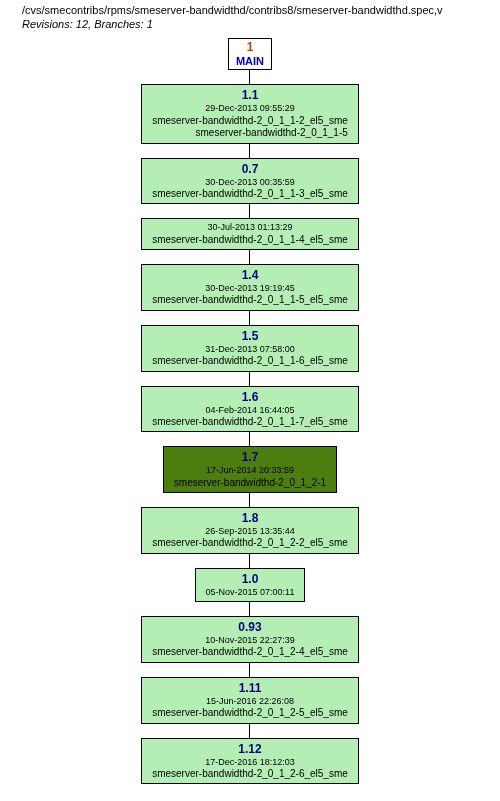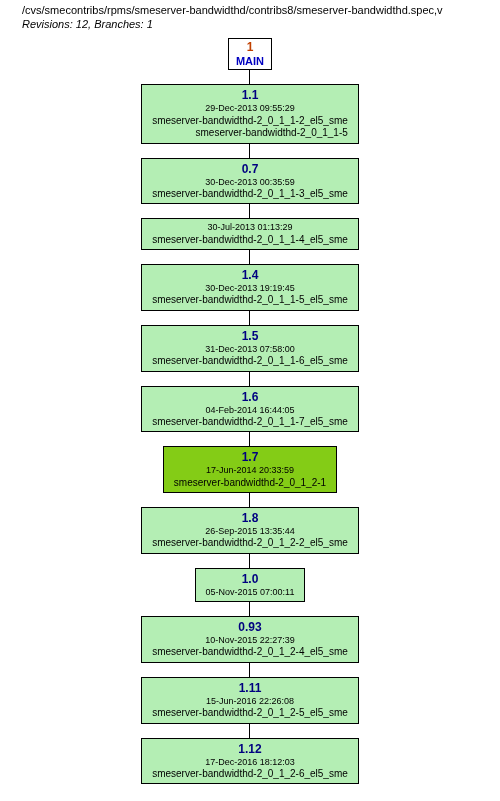--- a/index.html
+++ b/index.html
@@ -56,21 +56,21 @@
   .node .date {
     font-size: 9px;
     color: #000000;
   }
   .node .tag {
     font-size: 10px;
     color: #000000;
     text-align: right;
   }
   .node.alt {
-    background: #84cc16;
+    background: #4d7c0f;
   }
   .branch-root {
     border: 1px solid #000000;
     background: #ffffff;
     width: 44px;
     text-align: center;
     padding: 2px 4px;
     line-height: 1.15;
     box-sizing: border-box;
   }

